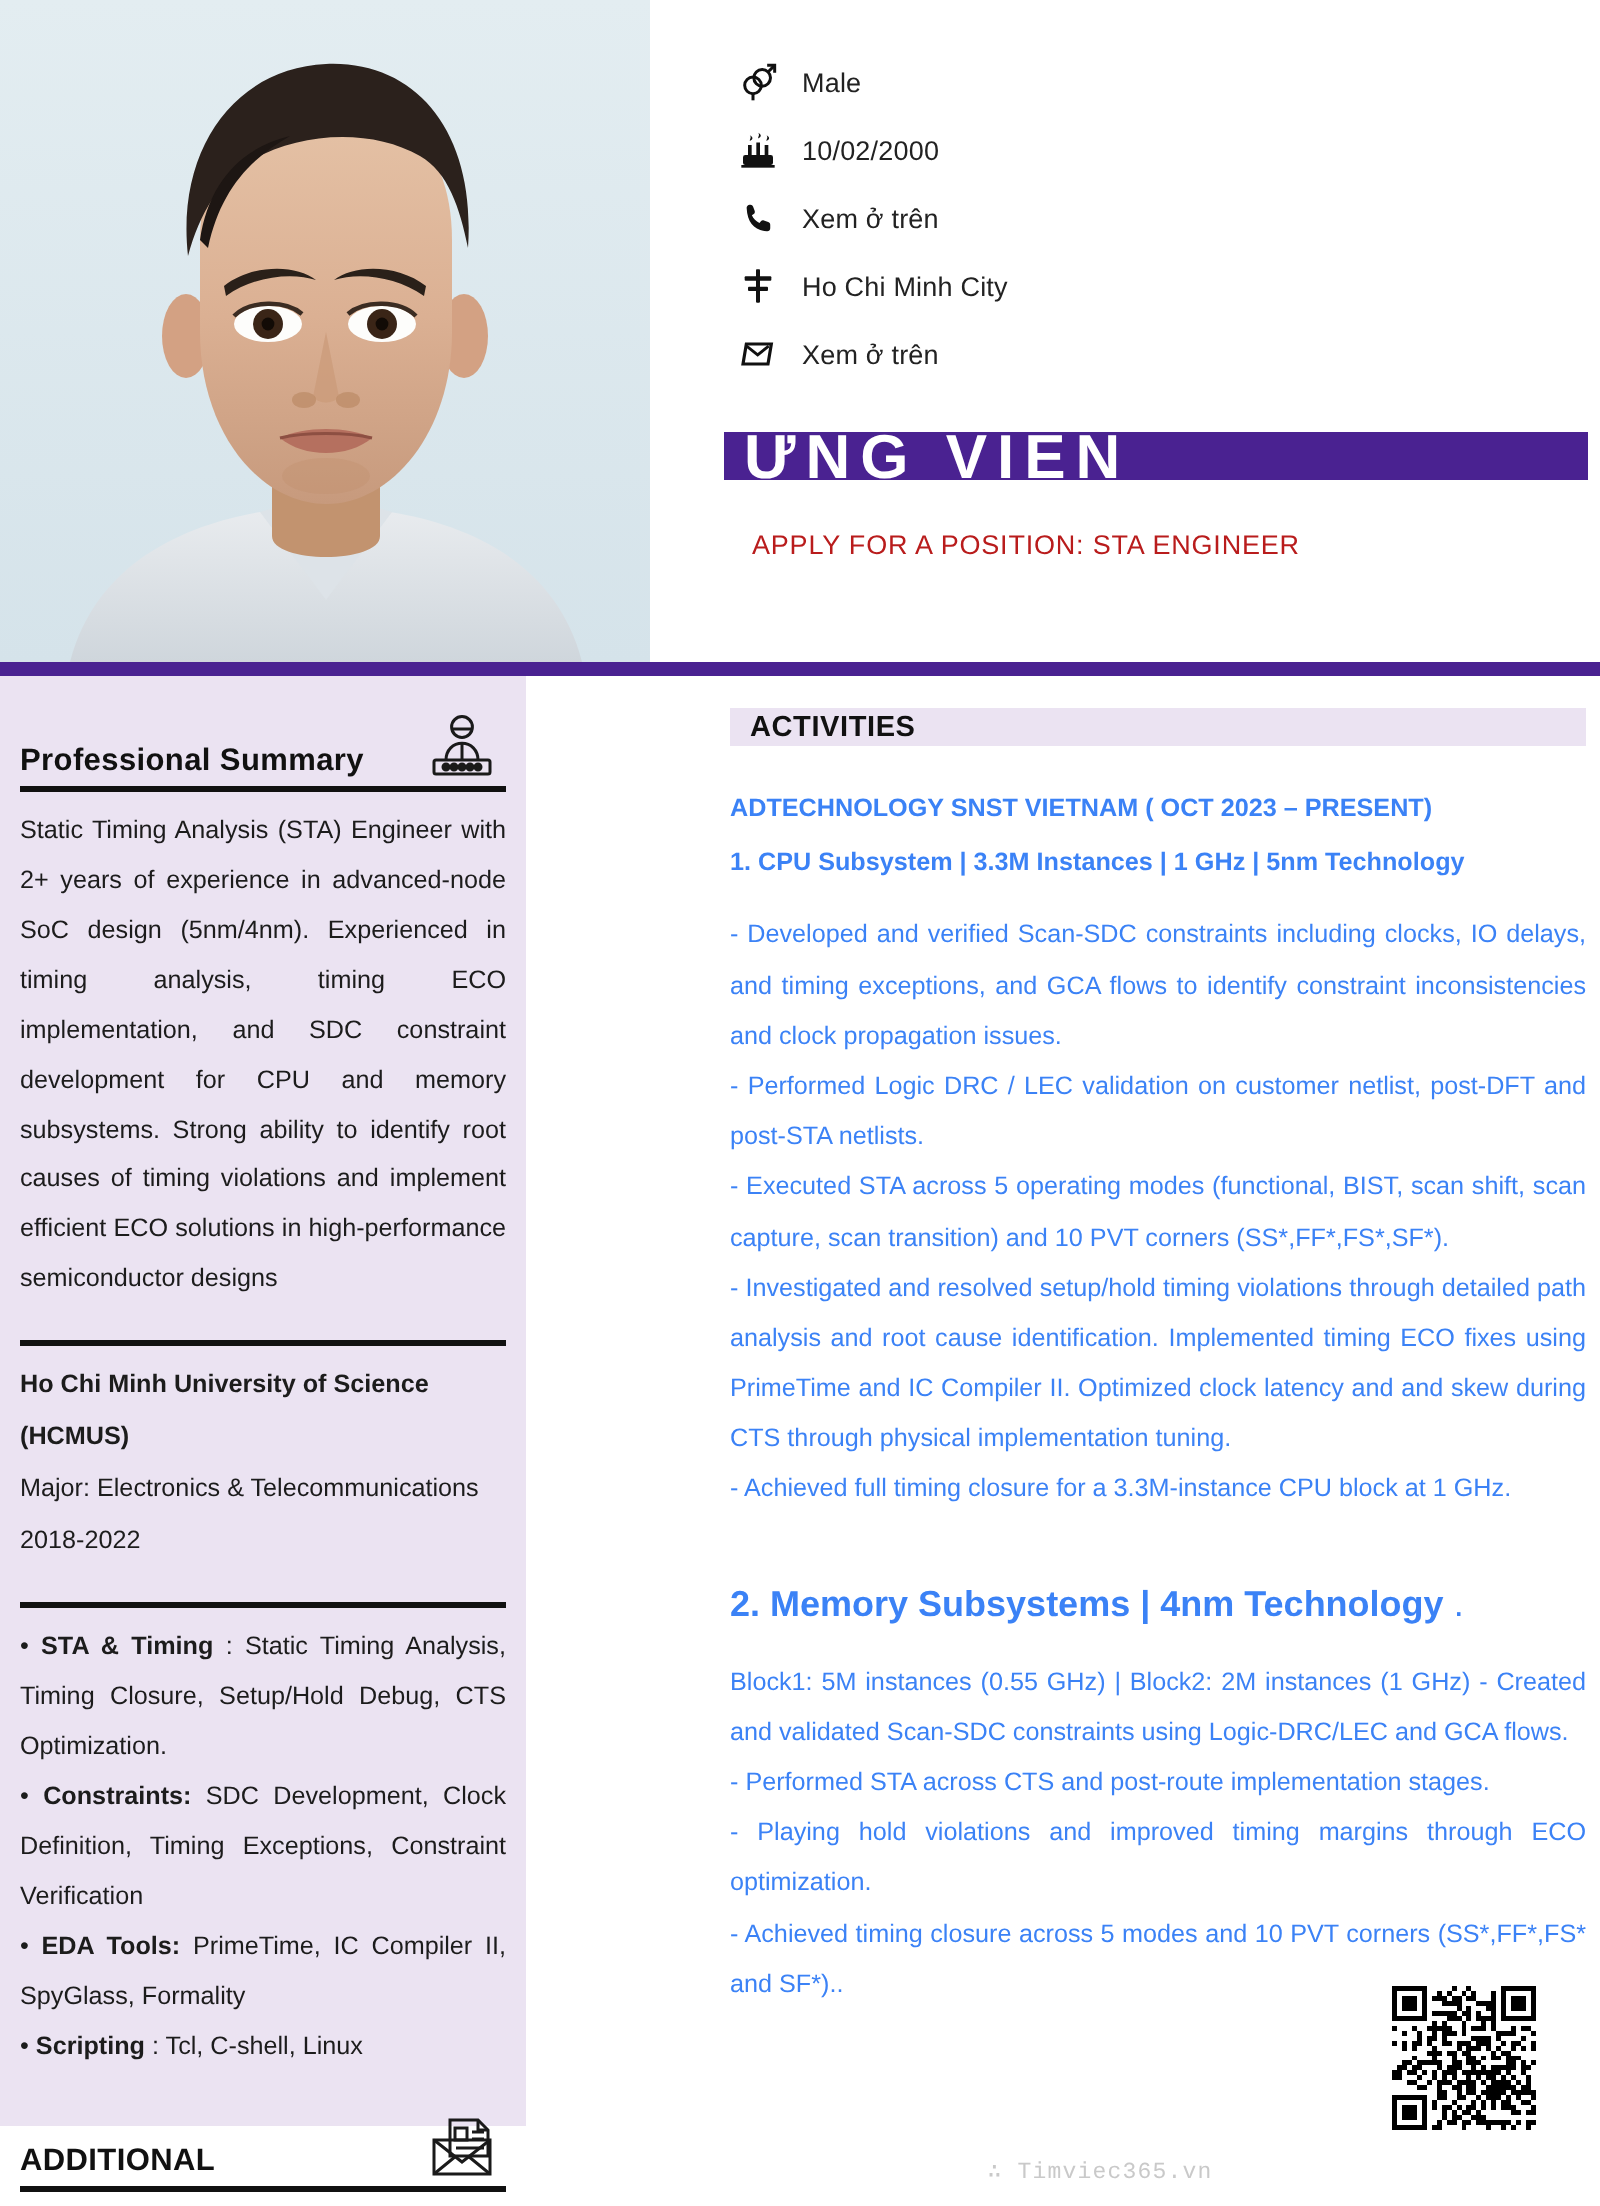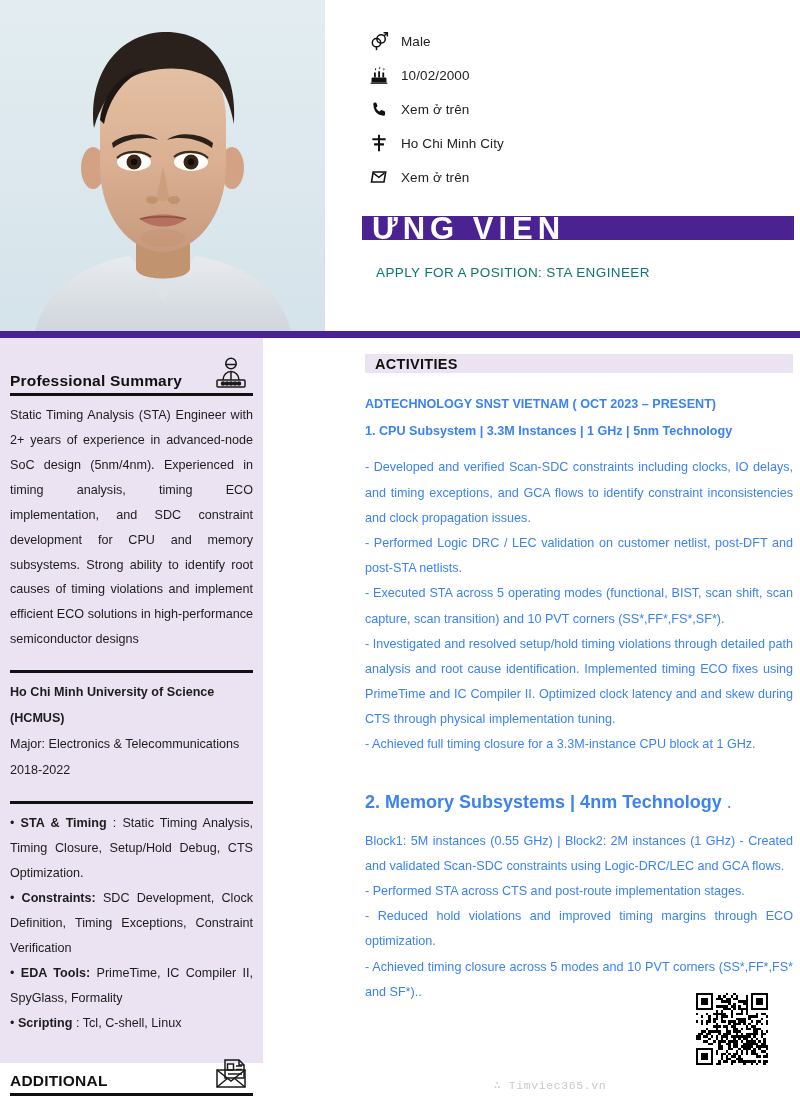--- a/index.html
+++ b/index.html
@@ -65,21 +65,21 @@
     font-size: 31px;
     font-weight: bold;
     letter-spacing: 5px;
     padding-left: 10px;
     line-height: 1;
   }
   .subtitle {
     position: absolute;
     left: 376px; top: 265px;
     font-size: 13.5px;
-    color: #0f766e;
+    color: #b91c1c;
     letter-spacing: .4px;
   }
 
   
   .divider {
     position: absolute;
     left: 0; top: 331px;
     width: 800px; height: 7px;
     background: #4a2291;
   }
@@ -408,21 +408,21 @@
     <p class="act-p">- Executed STA across 5 operating modes (functional, BIST, scan shift, scan capture, scan transition) and 10 PVT corners (SS*,FF*,FS*,SF*).</p>
     <p class="act-p">- Investigated and resolved setup/hold timing violations through detailed path analysis and root cause identification. Implemented timing ECO fixes using PrimeTime and IC Compiler II. Optimized clock latency and and skew during CTS through physical implementation tuning.</p>
     <p class="act-p">- Achieved full timing closure for a 3.3M-instance CPU block at 1 GHz.</p>
 
     <div class="gap"></div>
 
     <div class="act-role2"><span>2. Memory Subsystems | 4nm Technology</span><span style="font-weight:normal"> .</span></div>
 
     <p class="act-p">Block1: 5M instances (0.55 GHz) | Block2: 2M instances (1 GHz) - Created and validated Scan-SDC constraints using Logic-DRC/LEC and GCA flows.</p>
     <p class="act-p">- Performed STA across CTS and post-route implementation stages.</p>
-    <p class="act-p">- Reduced hold violations and improved timing margins through ECO optimization.</p>
+    <p class="act-p">- Playing hold violations and improved timing margins through ECO optimization.</p>
     <p class="act-p">- Achieved timing closure across 5 modes and 10 PVT corners (SS*,FF*,FS* and SF*)..</p>
   </div>
 </div>
 
 <div class="qr">
   <svg id="qr-svg" width="72" height="72" viewBox="0 0 29 29" shape-rendering="crispEdges">
       <rect width="29" height="29" fill="#fff"></rect>
       <path d="M0 0h1v1h-1zM1 0h1v1h-1zM2 0h1v1h-1zM3 0h1v1h-1zM4 0h1v1h-1zM5 0h1v1h-1zM6 0h1v1h-1zM12 0h1v1h-1zM15 0h1v1h-1zM22 0h1v1h-1zM23 0h1v1h-1zM24 0h1v1h-1zM25 0h1v1h-1zM26 0h1v1h-1zM27 0h1v1h-1zM28 0h1v1h-1zM0 1h1v1h-1zM6 1h1v1h-1zM9 1h1v1h-1zM11 1h1v1h-1zM14 1h1v1h-1zM16 1h1v1h-1zM20 1h1v1h-1zM22 1h1v1h-1zM28 1h1v1h-1zM0 2h1v1h-1zM2 2h1v1h-1zM3 2h1v1h-1zM4 2h1v1h-1zM6 2h1v1h-1zM8 2h1v1h-1zM9 2h1v1h-1zM10 2h1v1h-1zM12 2h1v1h-1zM13 2h1v1h-1zM15 2h1v1h-1zM16 2h1v1h-1zM20 2h1v1h-1zM22 2h1v1h-1zM24 2h1v1h-1zM25 2h1v1h-1zM26 2h1v1h-1zM28 2h1v1h-1zM0 3h1v1h-1zM2 3h1v1h-1zM3 3h1v1h-1zM4 3h1v1h-1zM6 3h1v1h-1zM10 3h1v1h-1zM11 3h1v1h-1zM12 3h1v1h-1zM13 3h1v1h-1zM17 3h1v1h-1zM18 3h1v1h-1zM19 3h1v1h-1zM20 3h1v1h-1zM22 3h1v1h-1zM24 3h1v1h-1zM25 3h1v1h-1zM26 3h1v1h-1zM28 3h1v1h-1zM0 4h1v1h-1zM2 4h1v1h-1zM3 4h1v1h-1zM4 4h1v1h-1zM6 4h1v1h-1zM13 4h1v1h-1zM15 4h1v1h-1zM19 4h1v1h-1zM20 4h1v1h-1zM22 4h1v1h-1zM24 4h1v1h-1zM25 4h1v1h-1zM26 4h1v1h-1zM28 4h1v1h-1zM0 5h1v1h-1zM6 5h1v1h-1zM8 5h1v1h-1zM9 5h1v1h-1zM10 5h1v1h-1zM11 5h1v1h-1zM12 5h1v1h-1zM14 5h1v1h-1zM15 5h1v1h-1zM17 5h1v1h-1zM20 5h1v1h-1zM22 5h1v1h-1zM28 5h1v1h-1zM0 6h1v1h-1zM1 6h1v1h-1zM2 6h1v1h-1zM3 6h1v1h-1zM4 6h1v1h-1zM5 6h1v1h-1zM6 6h1v1h-1zM11 6h1v1h-1zM12 6h1v1h-1zM13 6h1v1h-1zM15 6h1v1h-1zM17 6h1v1h-1zM18 6h1v1h-1zM19 6h1v1h-1zM20 6h1v1h-1zM22 6h1v1h-1zM23 6h1v1h-1zM24 6h1v1h-1zM25 6h1v1h-1zM26 6h1v1h-1zM27 6h1v1h-1zM28 6h1v1h-1zM8 7h1v1h-1zM10 7h1v1h-1zM14 7h1v1h-1zM18 7h1v1h-1zM20 7h1v1h-1zM0 8h1v1h-1zM4 8h1v1h-1zM7 8h1v1h-1zM8 8h1v1h-1zM9 8h1v1h-1zM10 8h1v1h-1zM11 8h1v1h-1zM14 8h1v1h-1zM16 8h1v1h-1zM17 8h1v1h-1zM18 8h1v1h-1zM20 8h1v1h-1zM24 8h1v1h-1zM26 8h1v1h-1zM27 8h1v1h-1zM2 9h1v1h-1zM5 9h1v1h-1zM8 9h1v1h-1zM10 9h1v1h-1zM11 9h1v1h-1zM12 9h1v1h-1zM14 9h1v1h-1zM21 9h1v1h-1zM22 9h1v1h-1zM23 9h1v1h-1zM24 9h1v1h-1zM28 9h1v1h-1zM5 10h1v1h-1zM7 10h1v1h-1zM8 10h1v1h-1zM10 10h1v1h-1zM16 10h1v1h-1zM17 10h1v1h-1zM18 10h1v1h-1zM19 10h1v1h-1zM21 10h1v1h-1zM26 10h1v1h-1zM0 11h1v1h-1zM2 11h1v1h-1zM4 11h1v1h-1zM5 11h1v1h-1zM7 11h1v1h-1zM10 11h1v1h-1zM11 11h1v1h-1zM13 11h1v1h-1zM14 11h1v1h-1zM15 11h1v1h-1zM17 11h1v1h-1zM18 11h1v1h-1zM19 11h1v1h-1zM22 11h1v1h-1zM24 11h1v1h-1zM25 11h1v1h-1zM28 11h1v1h-1zM2 12h1v1h-1zM4 12h1v1h-1zM8 12h1v1h-1zM13 12h1v1h-1zM15 12h1v1h-1zM16 12h1v1h-1zM17 12h1v1h-1zM19 12h1v1h-1zM21 12h1v1h-1zM24 12h1v1h-1zM26 12h1v1h-1zM28 12h1v1h-1zM7 13h1v1h-1zM8 13h1v1h-1zM9 13h1v1h-1zM11 13h1v1h-1zM12 13h1v1h-1zM14 13h1v1h-1zM15 13h1v1h-1zM20 13h1v1h-1zM22 13h1v1h-1zM23 13h1v1h-1zM4 14h1v1h-1zM8 14h1v1h-1zM12 14h1v1h-1zM15 14h1v1h-1zM16 14h1v1h-1zM18 14h1v1h-1zM20 14h1v1h-1zM21 14h1v1h-1zM23 14h1v1h-1zM24 14h1v1h-1zM25 14h1v1h-1zM2 15h1v1h-1zM3 15h1v1h-1zM5 15h1v1h-1zM6 15h1v1h-1zM7 15h1v1h-1zM8 15h1v1h-1zM9 15h1v1h-1zM12 15h1v1h-1zM13 15h1v1h-1zM15 15h1v1h-1zM16 15h1v1h-1zM17 15h1v1h-1zM23 15h1v1h-1zM24 15h1v1h-1zM26 15h1v1h-1zM28 15h1v1h-1zM1 16h1v1h-1zM2 16h1v1h-1zM4 16h1v1h-1zM5 16h1v1h-1zM9 16h1v1h-1zM11 16h1v1h-1zM12 16h1v1h-1zM13 16h1v1h-1zM16 16h1v1h-1zM18 16h1v1h-1zM20 16h1v1h-1zM21 16h1v1h-1zM22 16h1v1h-1zM23 16h1v1h-1zM24 16h1v1h-1zM26 16h1v1h-1zM27 16h1v1h-1zM0 17h1v1h-1zM1 17h1v1h-1zM3 17h1v1h-1zM4 17h1v1h-1zM6 17h1v1h-1zM8 17h1v1h-1zM10 17h1v1h-1zM11 17h1v1h-1zM12 17h1v1h-1zM14 17h1v1h-1zM15 17h1v1h-1zM16 17h1v1h-1zM17 17h1v1h-1zM18 17h1v1h-1zM19 17h1v1h-1zM20 17h1v1h-1zM21 17h1v1h-1zM23 17h1v1h-1zM26 17h1v1h-1zM0 18h1v1h-1zM1 18h1v1h-1zM5 18h1v1h-1zM8 18h1v1h-1zM10 18h1v1h-1zM12 18h1v1h-1zM15 18h1v1h-1zM17 18h1v1h-1zM19 18h1v1h-1zM20 18h1v1h-1zM22 18h1v1h-1zM24 18h1v1h-1zM27 18h1v1h-1zM3 19h1v1h-1zM4 19h1v1h-1zM7 19h1v1h-1zM9 19h1v1h-1zM10 19h1v1h-1zM11 19h1v1h-1zM13 19h1v1h-1zM14 19h1v1h-1zM15 19h1v1h-1zM16 19h1v1h-1zM18 19h1v1h-1zM20 19h1v1h-1zM21 19h1v1h-1zM22 19h1v1h-1zM23 19h1v1h-1zM25 19h1v1h-1zM27 19h1v1h-1zM5 20h1v1h-1zM6 20h1v1h-1zM9 20h1v1h-1zM12 20h1v1h-1zM13 20h1v1h-1zM15 20h1v1h-1zM16 20h1v1h-1zM19 20h1v1h-1zM20 20h1v1h-1zM21 20h1v1h-1zM22 20h1v1h-1zM23 20h1v1h-1zM24 20h1v1h-1zM26 20h1v1h-1zM27 20h1v1h-1zM9 21h1v1h-1zM10 21h1v1h-1zM13 21h1v1h-1zM15 21h1v1h-1zM16 21h1v1h-1zM18 21h1v1h-1zM19 21h1v1h-1zM20 21h1v1h-1zM21 21h1v1h-1zM22 21h1v1h-1zM24 21h1v1h-1zM25 21h1v1h-1zM26 21h1v1h-1zM27 21h1v1h-1zM28 21h1v1h-1zM0 22h1v1h-1zM1 22h1v1h-1zM2 22h1v1h-1zM3 22h1v1h-1zM4 22h1v1h-1zM5 22h1v1h-1zM6 22h1v1h-1zM9 22h1v1h-1zM10 22h1v1h-1zM13 22h1v1h-1zM14 22h1v1h-1zM17 22h1v1h-1zM19 22h1v1h-1zM20 22h1v1h-1zM21 22h1v1h-1zM23 22h1v1h-1zM25 22h1v1h-1zM28 22h1v1h-1zM0 23h1v1h-1zM6 23h1v1h-1zM8 23h1v1h-1zM12 23h1v1h-1zM16 23h1v1h-1zM18 23h1v1h-1zM20 23h1v1h-1zM22 23h1v1h-1zM23 23h1v1h-1zM26 23h1v1h-1zM27 23h1v1h-1zM0 24h1v1h-1zM2 24h1v1h-1zM3 24h1v1h-1zM4 24h1v1h-1zM6 24h1v1h-1zM8 24h1v1h-1zM10 24h1v1h-1zM11 24h1v1h-1zM13 24h1v1h-1zM15 24h1v1h-1zM16 24h1v1h-1zM18 24h1v1h-1zM20 24h1v1h-1zM22 24h1v1h-1zM23 24h1v1h-1zM24 24h1v1h-1zM28 24h1v1h-1zM0 25h1v1h-1zM2 25h1v1h-1zM3 25h1v1h-1zM4 25h1v1h-1zM6 25h1v1h-1zM10 25h1v1h-1zM12 25h1v1h-1zM14 25h1v1h-1zM15 25h1v1h-1zM17 25h1v1h-1zM24 25h1v1h-1zM25 25h1v1h-1zM27 25h1v1h-1zM28 25h1v1h-1zM0 26h1v1h-1zM2 26h1v1h-1zM3 26h1v1h-1zM4 26h1v1h-1zM6 26h1v1h-1zM10 26h1v1h-1zM12 26h1v1h-1zM13 26h1v1h-1zM16 26h1v1h-1zM17 26h1v1h-1zM18 26h1v1h-1zM0 27h1v1h-1zM6 27h1v1h-1zM9 27h1v1h-1zM11 27h1v1h-1zM12 27h1v1h-1zM14 27h1v1h-1zM15 27h1v1h-1zM17 27h1v1h-1zM18 27h1v1h-1zM19 27h1v1h-1zM20 27h1v1h-1zM21 27h1v1h-1zM22 27h1v1h-1zM23 27h1v1h-1zM25 27h1v1h-1zM27 27h1v1h-1zM28 27h1v1h-1zM0 28h1v1h-1zM1 28h1v1h-1zM2 28h1v1h-1zM3 28h1v1h-1zM4 28h1v1h-1zM5 28h1v1h-1zM6 28h1v1h-1zM8 28h1v1h-1zM9 28h1v1h-1zM14 28h1v1h-1zM19 28h1v1h-1zM22 28h1v1h-1zM24 28h1v1h-1zM27 28h1v1h-1z" fill="#000"></path>
     </svg>
 </div>

